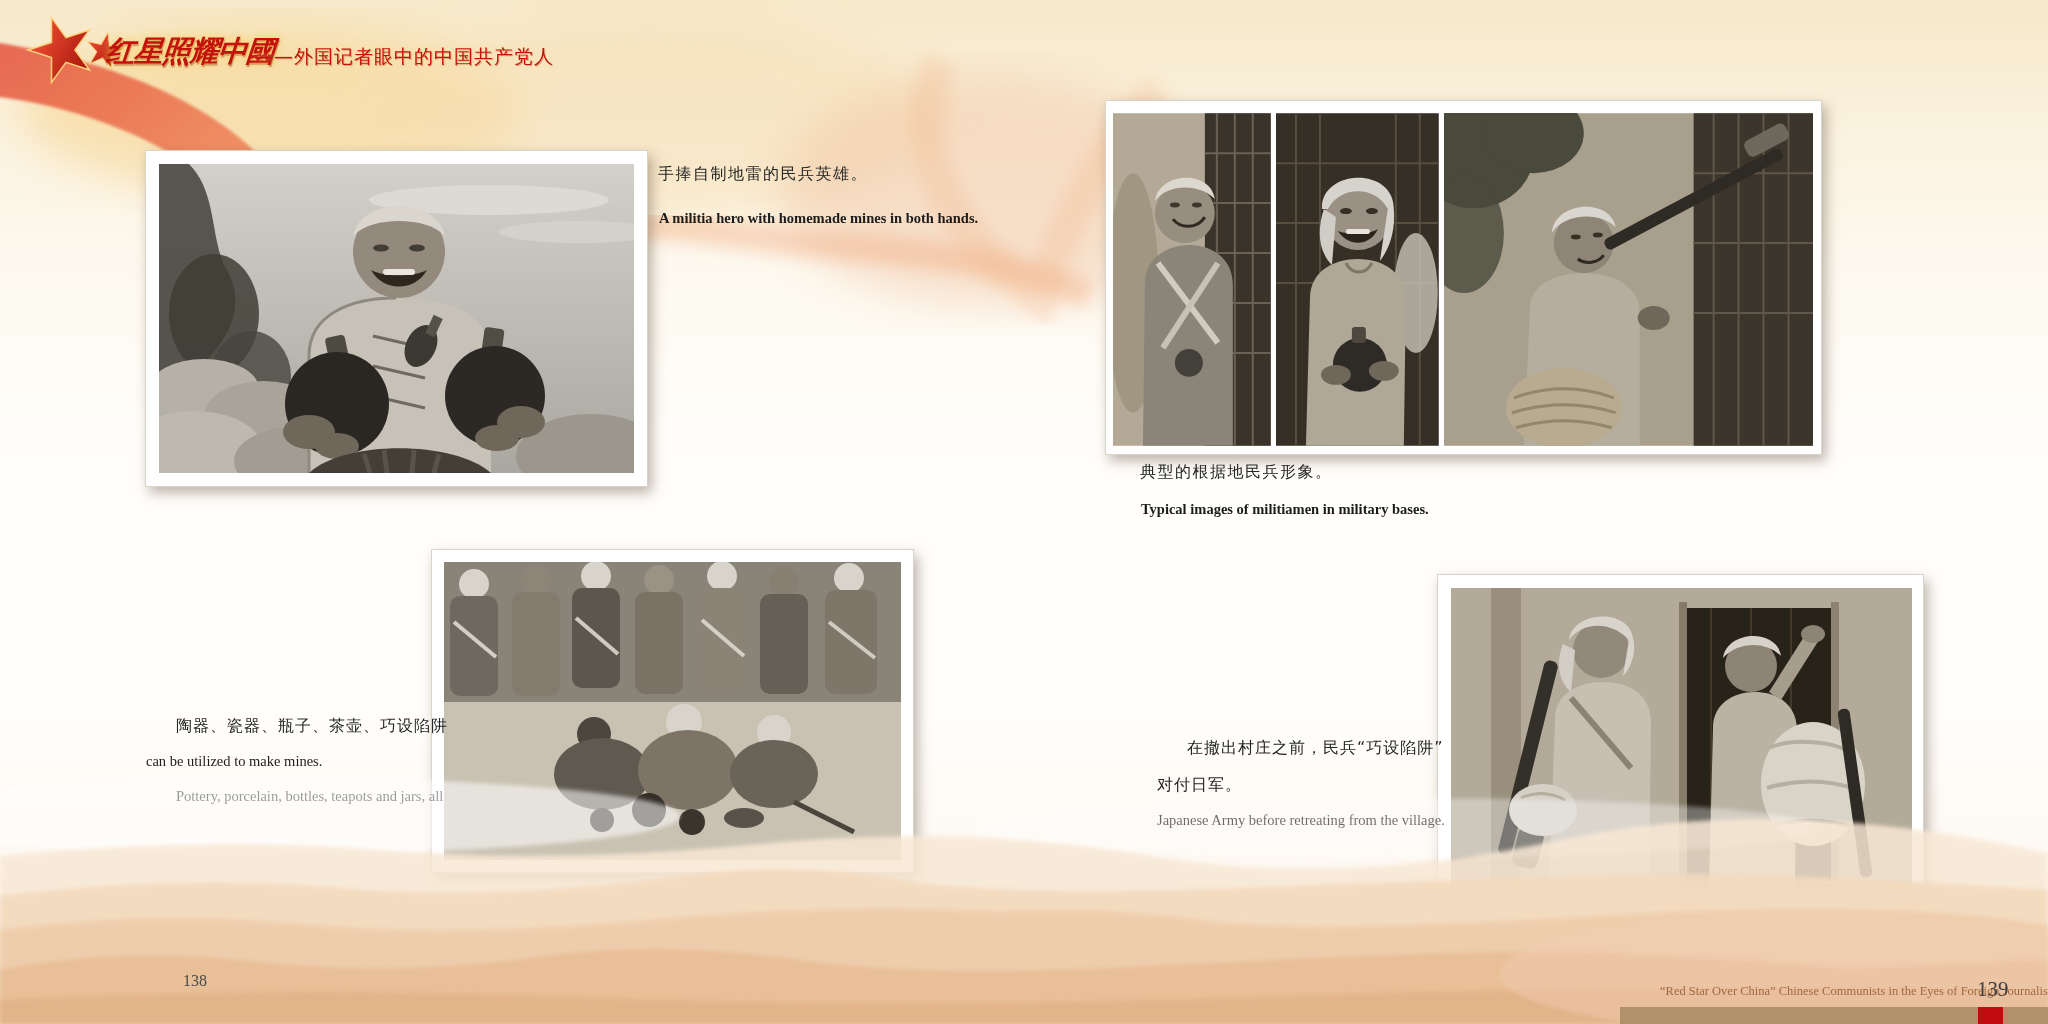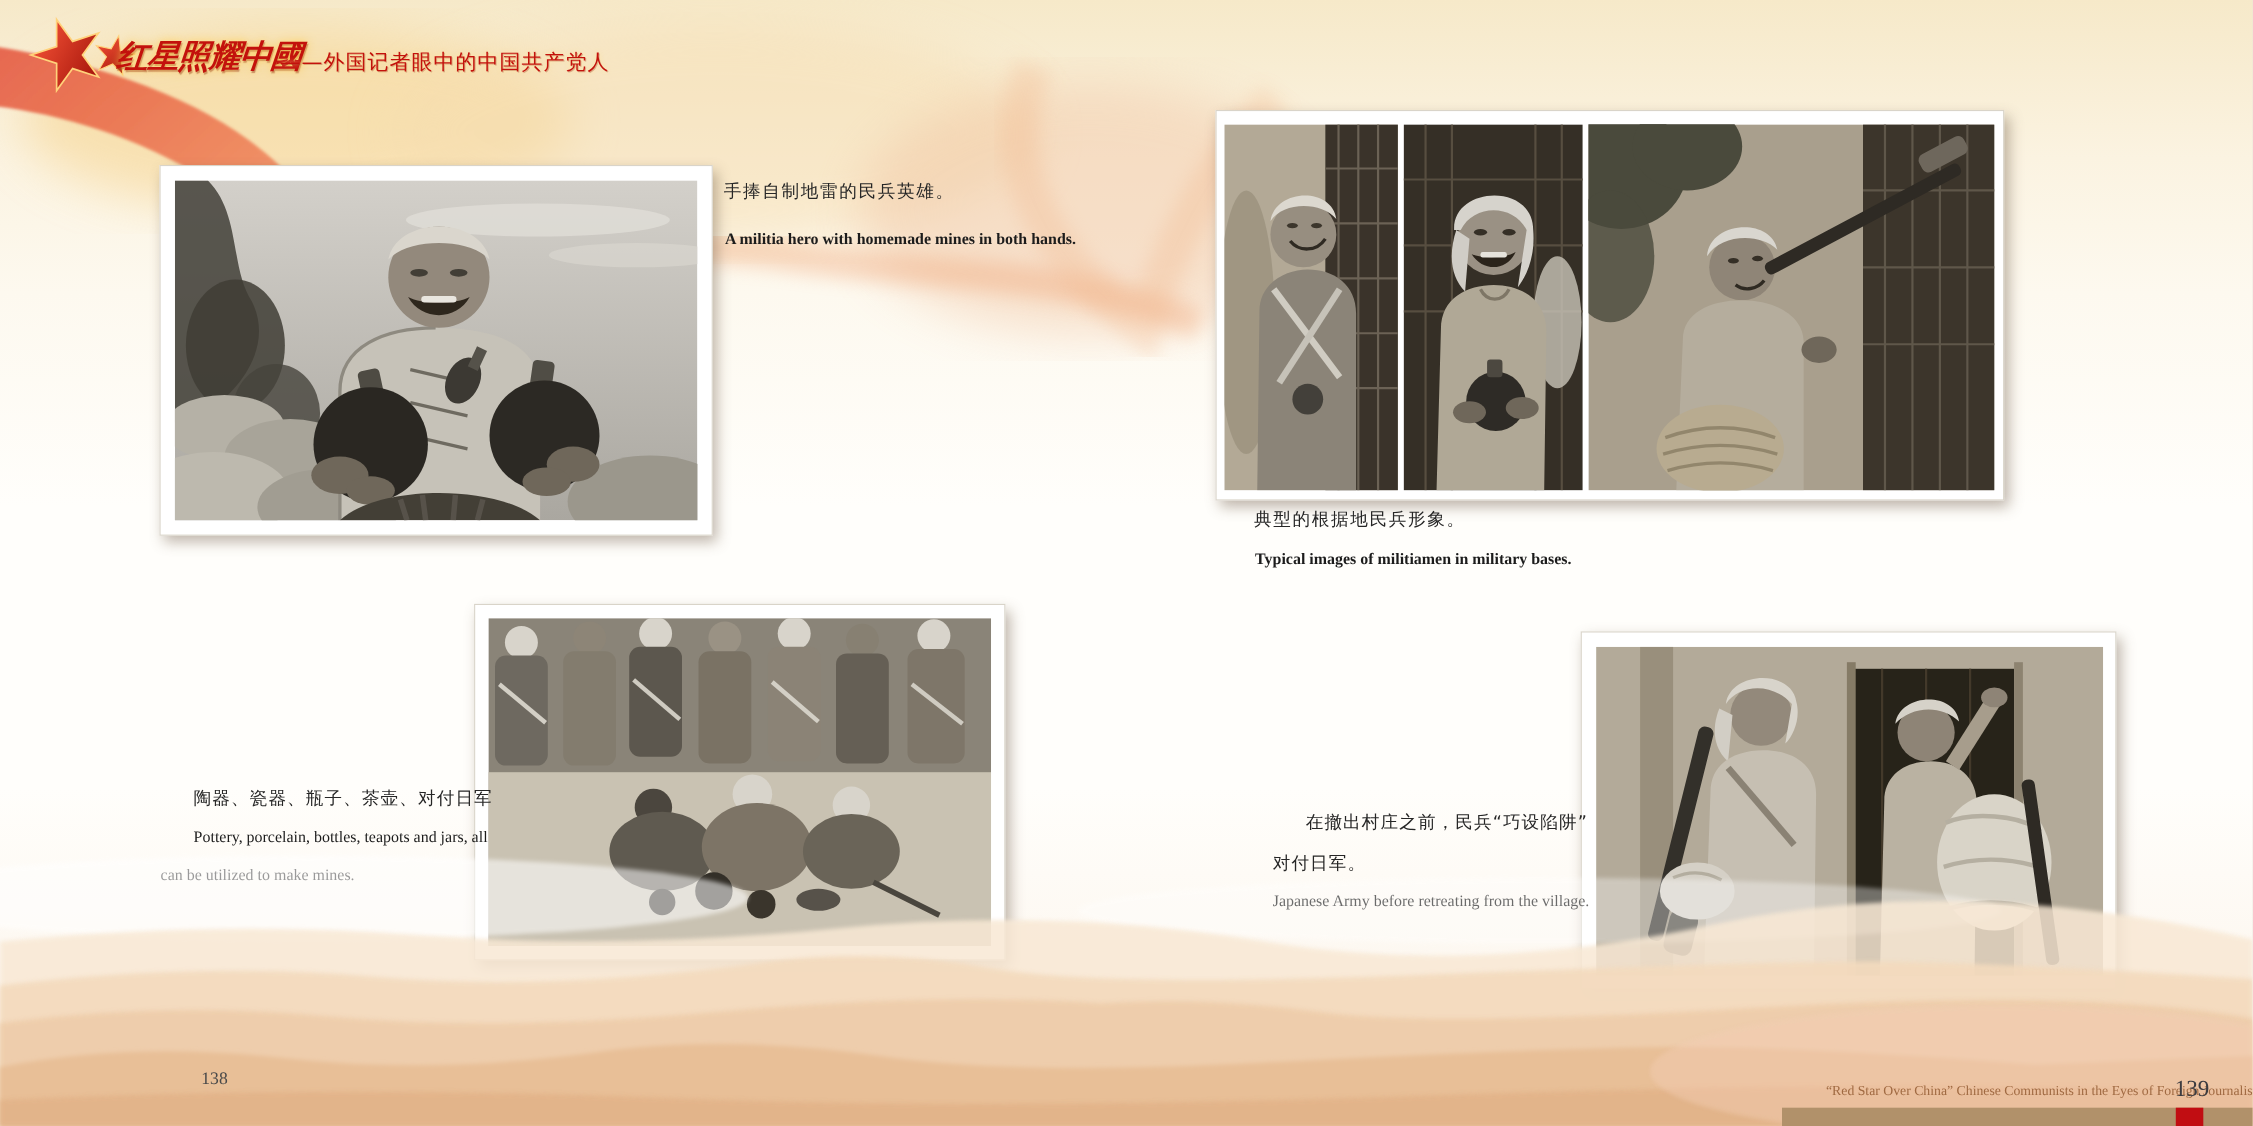--- a/index.html
+++ b/index.html
@@ -161,23 +161,23 @@
 
       <circle cx="205" cy="248" r="17" fill="#332f28"></circle>
       <circle cx="248" cy="260" r="13" fill="#3a352c"></circle>
       <circle cx="158" cy="258" r="12" fill="#2e2a24"></circle>
       <ellipse cx="300" cy="256" rx="20" ry="10" fill="#57524a"></ellipse>
       <line x1="350" y1="240" x2="410" y2="270" stroke="#4a463e" stroke-width="5"></line>
     </svg>
   </div>
 
   <div class="cap-block abs" style="left:146px;top:716px;width:280px;">
-    <div class="zh indent">陶器、瓷器、瓶子、茶壶、对付日军</div>
+    <div class="zh indent">陶器、瓷器、瓶子、茶壶、巧设陷阱</div>
+    <div class="en">can be utilized to make  mines.</div>
     <div class="en indent">Pottery, porcelain, bottles, teapots and jars, all</div>
-    <div class="en">can be utilized to make  mines.</div>
   </div>
 
   <div class="frame" style="left:1105px;top:100px;width:717px;height:355px;padding:12px 8px 10px 7px;">
     <div style="display:flex;gap:5px;">
       <svg width="158" height="333" viewBox="0 0 158 333">
         <rect width="158" height="333" fill="#b3a996"></rect>
         <rect x="92" width="66" height="333" fill="#3a332a"></rect>
         <g stroke="#6b6255" stroke-width="2">
           <line x1="104" y1="0" x2="104" y2="333"></line>
             <line x1="122" y1="0" x2="122" y2="333"></line>

